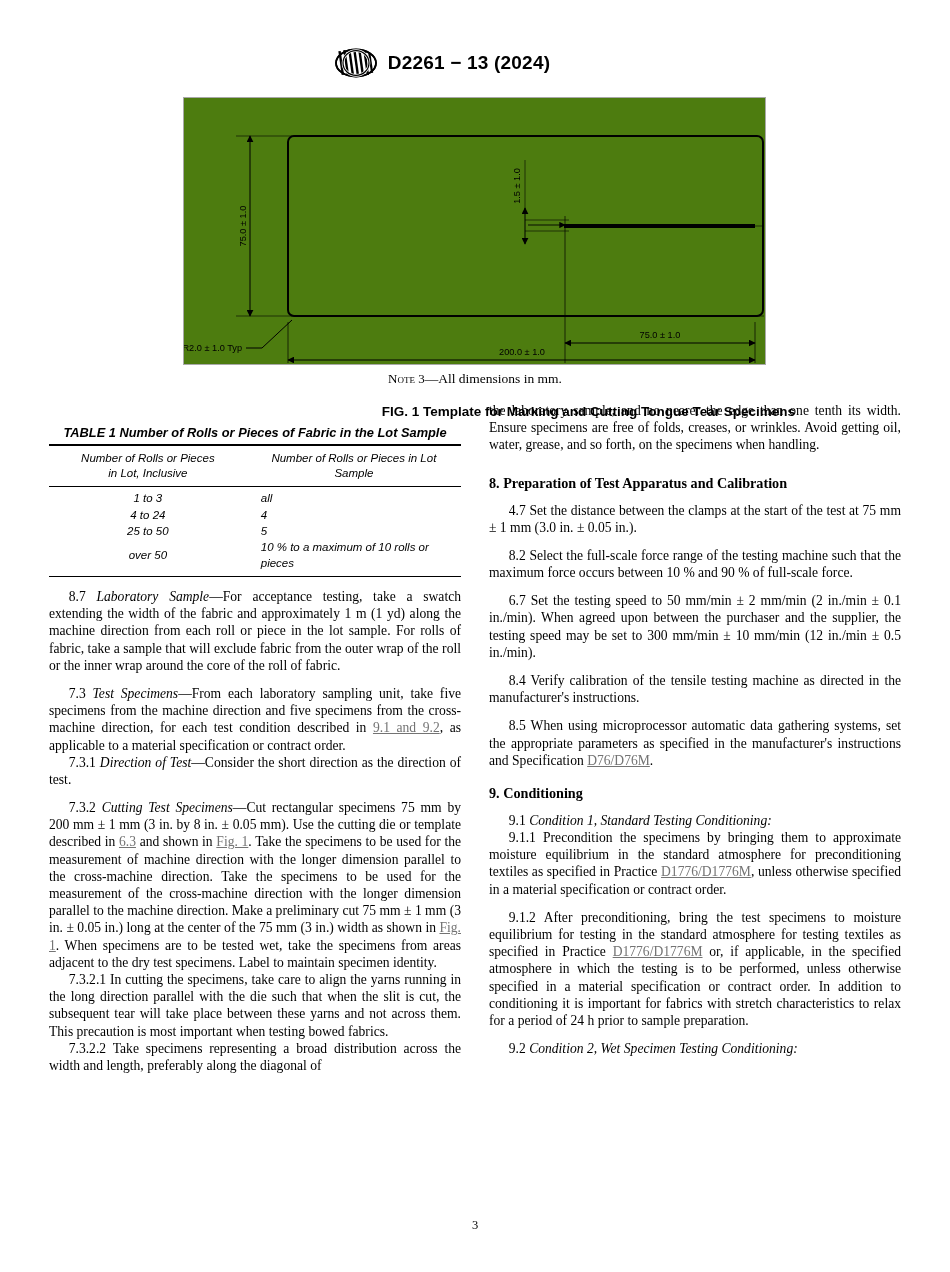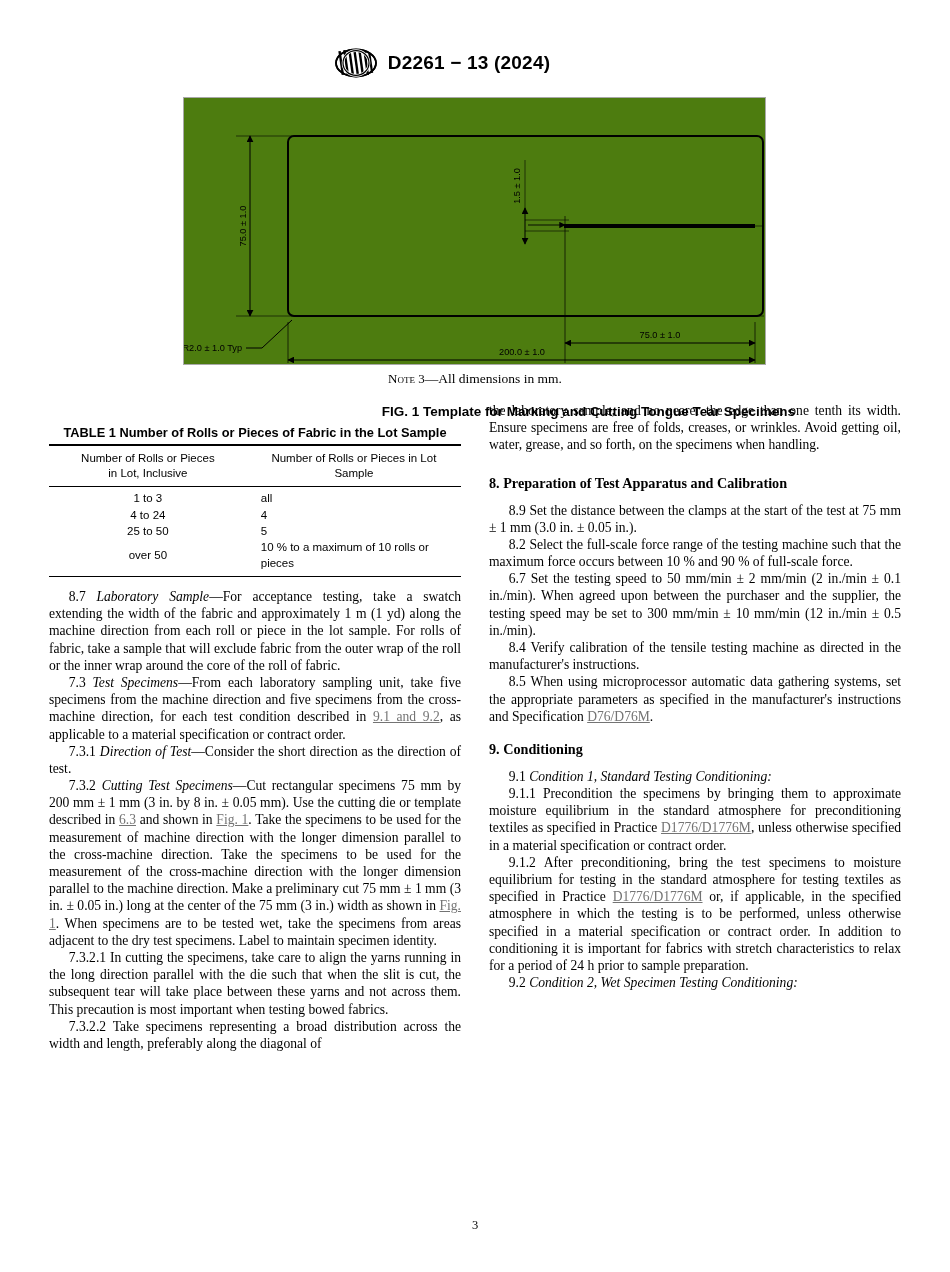--- a/index.html
+++ b/index.html
@@ -75,20 +75,21 @@
     font-weight: bold;
     font-size: 13.5px;
   }
 
   
   .table-wrap {
     position: absolute;
     left: 49px;
     top: 425px;
     width: 412px;
+    font-style: italic;
   }
   .table-title {
     font-family: "Liberation Sans", sans-serif;
     font-weight: bold;
     font-size: 12.8px;
     text-align: center;
     padding-bottom: 4px;
   }
   table.t1 {
     width: 100%;
@@ -132,21 +133,21 @@
     hyphens: none;
   }
   .col-left  { left: 49px;  top: 588px; }
   .col-right { left: 489px; top: 402px; }
 
   .col p {
     margin: 0;
     text-indent: 1.45em;
   }
   .col p.noindent { text-indent: 0; }
-  .col p.gap { margin-top: 0; }
+  .col p.gap { margin-top: 11px; }
   .col h3 {
     margin: 16px 0 9px 0;
     font-family: "Liberation Serif", serif;
     font-weight: bold;
     font-size: 14.2px;
     text-indent: 0;
     text-align: left;
   }
   .col h3.first { margin-top: 21px; }
   em { font-style: italic; }
@@ -310,21 +311,21 @@
   </p>
 </div>
 
 <div class="col col-right">
 
   <p class="noindent">the laboratory sample, and no nearer the edge than one tenth its width. Ensure specimens are free of folds, creases, or wrinkles. Avoid getting oil, water, grease, and so forth, on the specimens when handling.</p>
 
   <h3 class="first">8.  Preparation of Test Apparatus and Calibration</h3>
 
   <p>
-    <span>8.9</span><span> Set the distance between the clamps at the start of the test at 75 mm ± 1 mm (3.0 in. ± 0.05 in.).</span>
+    <span>4.7</span><span> Set the distance between the clamps at the start of the test at 75 mm ± 1 mm (3.0 in. ± 0.05 in.).</span>
   </p>
 
   <p class="gap">
     <span>8.2</span><span> Select the full-scale force range of the testing machine such that the maximum force occurs between 10 % and 90 % of full-scale force.</span>
   </p>
 
   <p class="gap">
     <span>6.7</span><span> Set the testing speed to 50 mm/min ± 2 mm/min (2 in./min ± 0.1 in./min). When agreed upon between the purchaser and the supplier, the testing speed may be set to 300 mm/min ± 10 mm/min (12 in./min ± 0.5 in./min).</span>
   </p>
 

